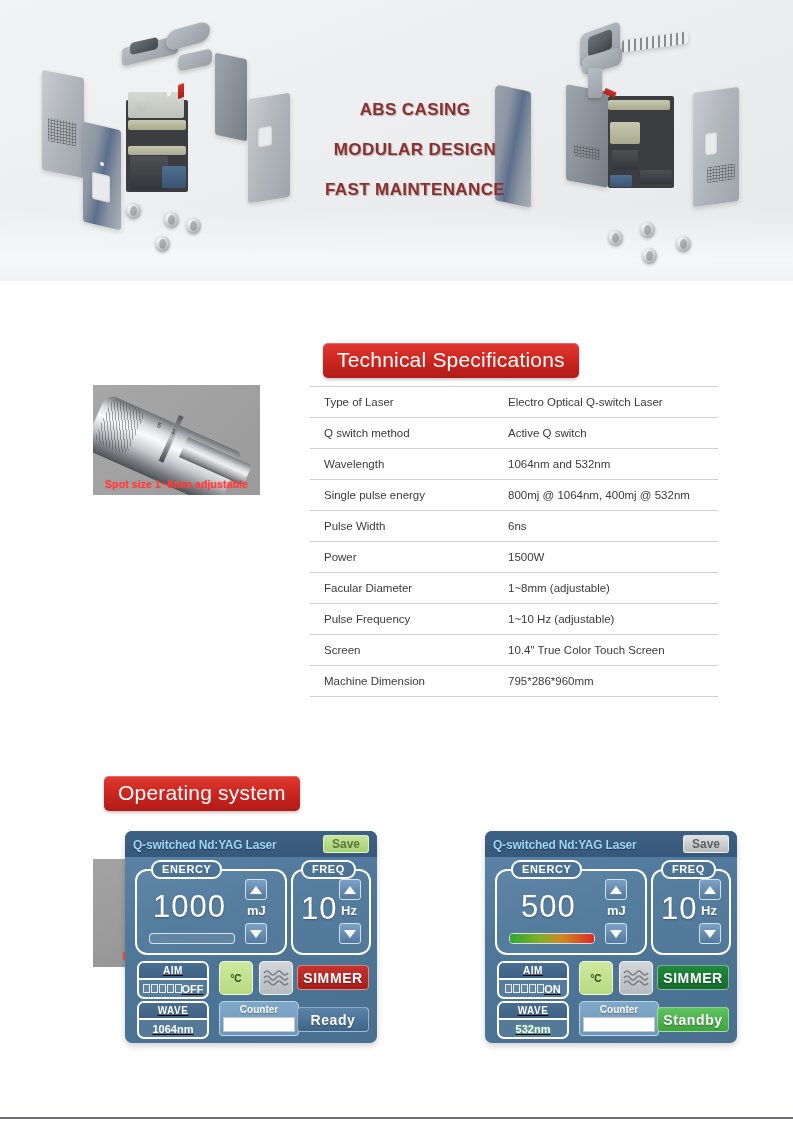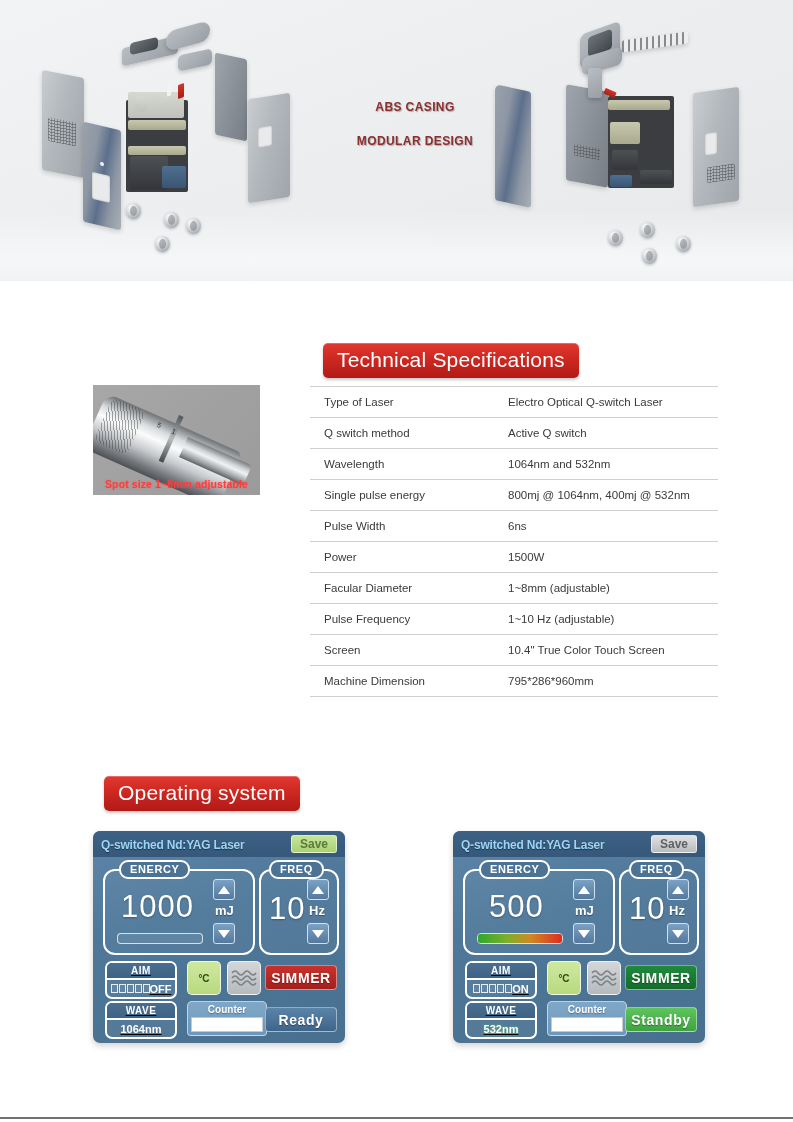--- a/index.html
+++ b/index.html
@@ -29,21 +29,21 @@
   }
   .hero-taglines {
     position: absolute;
     left: 300px; top: 100px;
     width: 230px;
     text-align: center;
   }
   .tagline {
     font-family: "Liberation Sans", sans-serif;
     font-weight: bold;
-    font-size: 12px;
+    font-size: 17px;
     letter-spacing: .4px;
     color: #8e2f2f;
     text-shadow: 1px 1px 1px rgba(120,120,120,.55);
     margin-bottom: 20px;
     white-space: nowrap;
   }
 
   
   .machine { position: absolute; }
   .panel-part {
@@ -229,20 +229,21 @@
   .os-header-wrap { position: absolute; left: 104px; top: 495px; }
 
   .ctl-panel {
     position: absolute;
     width: 252px; height: 212px;
     border-radius: 7px;
     background: linear-gradient(165deg,#5f86aa 0%, #4e7799 40%, #49708f 100%);
     box-shadow: 0 3px 6px rgba(0,0,0,.18);
     padding: 0;
     overflow: hidden;
+    margin-left: 32px;
   }
   .ctl-titlebar {
     position: absolute; left: 0; top: 0;
     width: 100%; height: 26px;
     background: linear-gradient(180deg,#3d6184 0%, #36587a 100%);
     display: flex; align-items: center;
   }
   .ctl-title {
     margin-left: 8px;
     color: #9cd6f5;
@@ -500,20 +501,21 @@
 
     <div class="caster" style="left:608px; top:230px;"></div>
     <div class="caster" style="left:640px; top:222px;"></div>
     <div class="caster" style="left:642px; top:248px;"></div>
     <div class="caster" style="left:676px; top:236px;"></div>
   </div>
 
   <div class="hero-taglines">
     <div class="tagline">ABS CASING</div>
     <div class="tagline">MODULAR DESIGN</div>
+    <div class="tagline">FAST MAINTENANCE</div>
   </div>
 </div>
 
 <div class="content">
 
   <div class="spec-header-wrap">
     <div class="red-banner">Technical Specifications</div>
   </div>
 
   <table class="specs-table">

